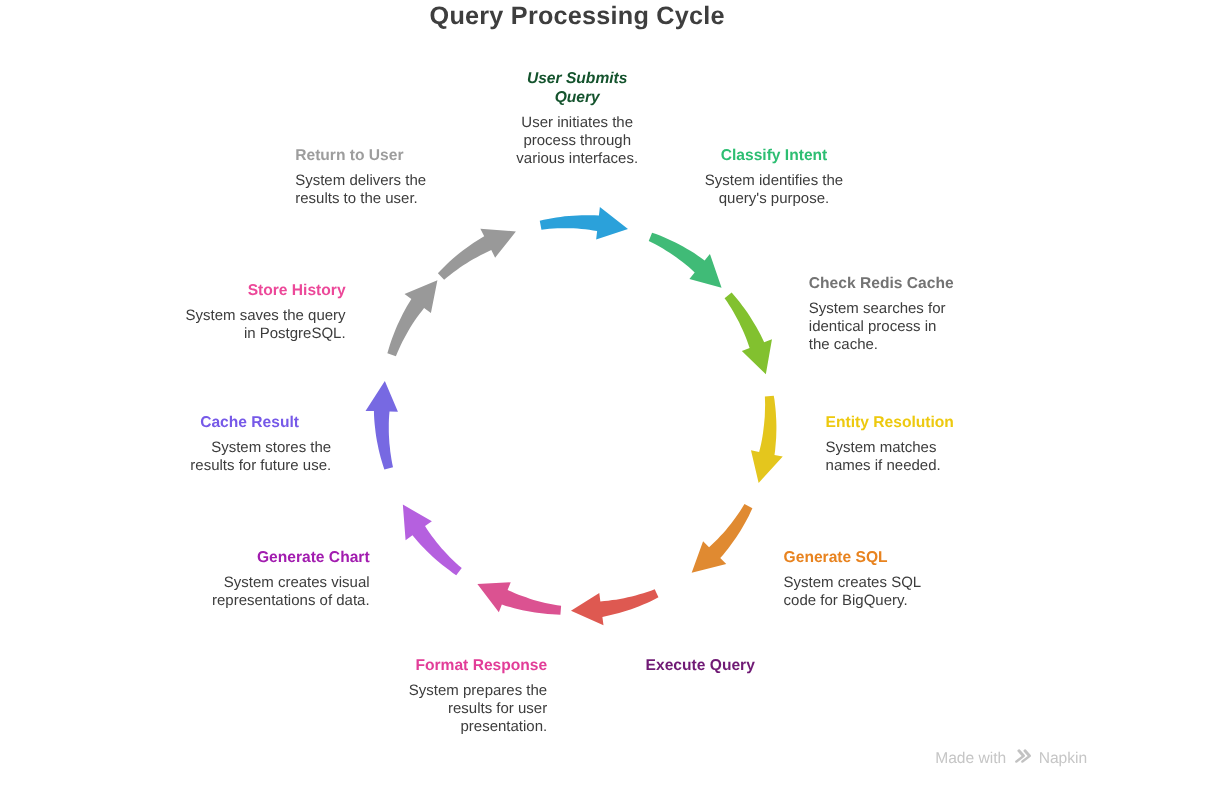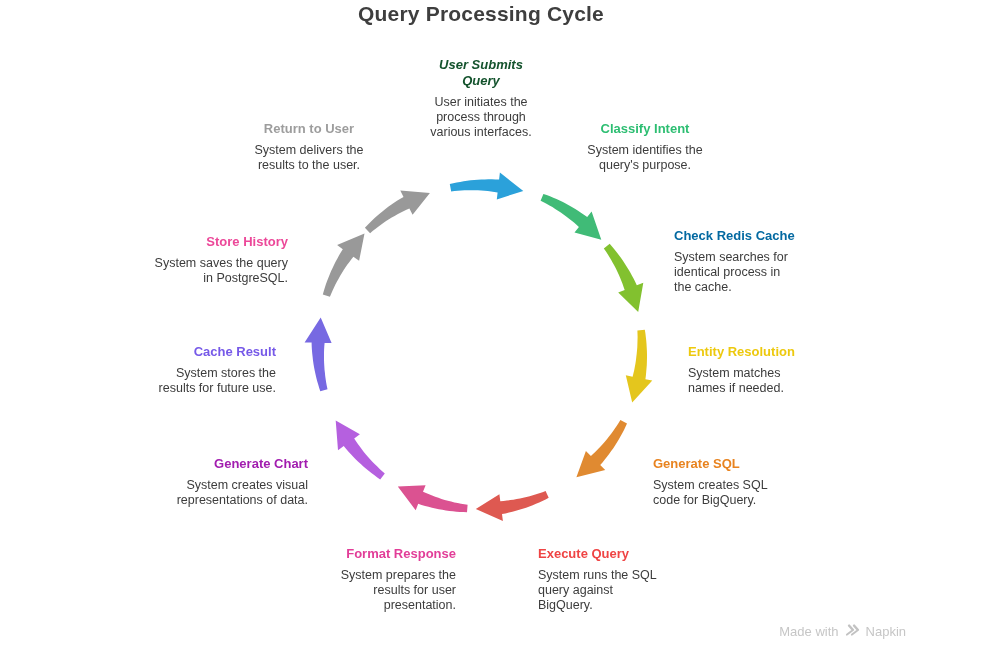--- a/index.html
+++ b/index.html
@@ -55,60 +55,59 @@
   <h3 style="color: #14532d; font-style: italic;">User Submits Query</h3>
   <p>User initiates the process through various interfaces.</p>
 </div>
 
 <div class="step" style="left:579px; top:121px; width:132px; text-align:center">
   <h3 style="color: rgb(45, 190, 114);">Classify Intent</h3>
   <p>System identifies the query's purpose.</p>
 </div>
 
 <div class="step" style="left:674px; top:228px; width:126px; text-align:left">
-  <h3 style="color: #0369a1;">Check Redis Cache</h3>
+  <h3 style="color: #737373;">Check Redis Cache</h3>
   <p>System searches for identical process in the cache.</p>
 </div>
 
 <div class="step" style="left:688px; top:344px; width:122px; text-align:left">
   <h3 style="color: rgb(237, 201, 14);">Entity Resolution</h3>
   <p>System matches names if needed.</p>
 </div>
 
 <div class="step" style="left:653px; top:456px; width:132px; text-align:left">
   <h3 style="color: rgb(232, 131, 31);">Generate SQL</h3>
   <p>System creates SQL code for BigQuery.</p>
 </div>
 
 <div class="step" style="left:538px; top:546px; width:126px; text-align:left">
-  <h3 style="color: #ef4444;">Execute Query</h3>
-  <p>System runs the SQL query against BigQuery.</p>
+  <h3 style="color: #701a75;">Execute Query</h3>
 </div>
 
 <div class="step" style="left:330px; top:546px; width:126px; text-align:right">
   <h3 style="color: rgb(226, 61, 152);">Format Response</h3>
   <p>System prepares the results for user presentation.</p>
 </div>
 
 <div class="step" style="left:172px; top:456px; width:136px; text-align:right">
   <h3 style="color: #a21caf;">Generate Chart</h3>
   <p>System creates visual representations of data.</p>
 </div>
 
 <div class="step" style="left:140px; top:344px; width:136px; text-align:right">
-  <h3 style="color: rgb(118, 89, 232);">Cache Result</h3>
+  <h3 style="color: rgb(118, 89, 232); text-align: center;">Cache Result</h3>
   <p>System stores the results for future use.</p>
 </div>
 
 <div class="step" style="left:152px; top:234px; width:136px; text-align:right">
   <h3 style="color: #ec4899;">Store History</h3>
   <p>System saves the query in PostgreSQL.</p>
 </div>
 
-<div class="step" style="left:246px; top:121px; width:126px; text-align:center">
+<div class="step" style="left:246px; top:121px; width:126px; text-align:left">
   <h3 style="color: rgb(157, 157, 157);">Return to User</h3>
   <p>System delivers the results to the user.</p>
 </div>
 
 <div class="footer">
   <span>Made with</span>
   <span class="logo">
     <svg width="17" height="14" viewBox="0 0 17 14">
       <g transform="skewX(-12)" fill="none" stroke="#C2C2C2" stroke-width="2.2" stroke-linecap="round" stroke-linejoin="round">
         <path d="M5.5 2.5 L10.5 7 L5.5 11.5"></path>

